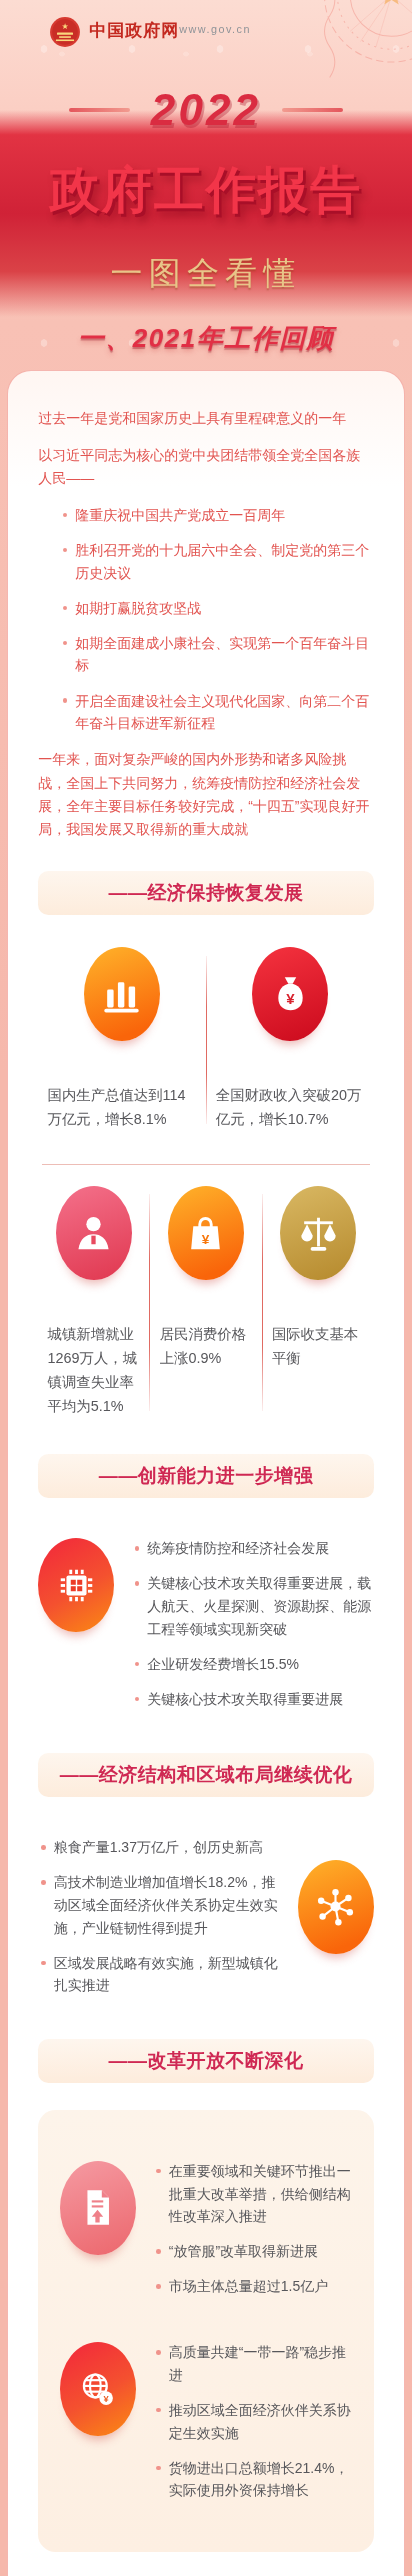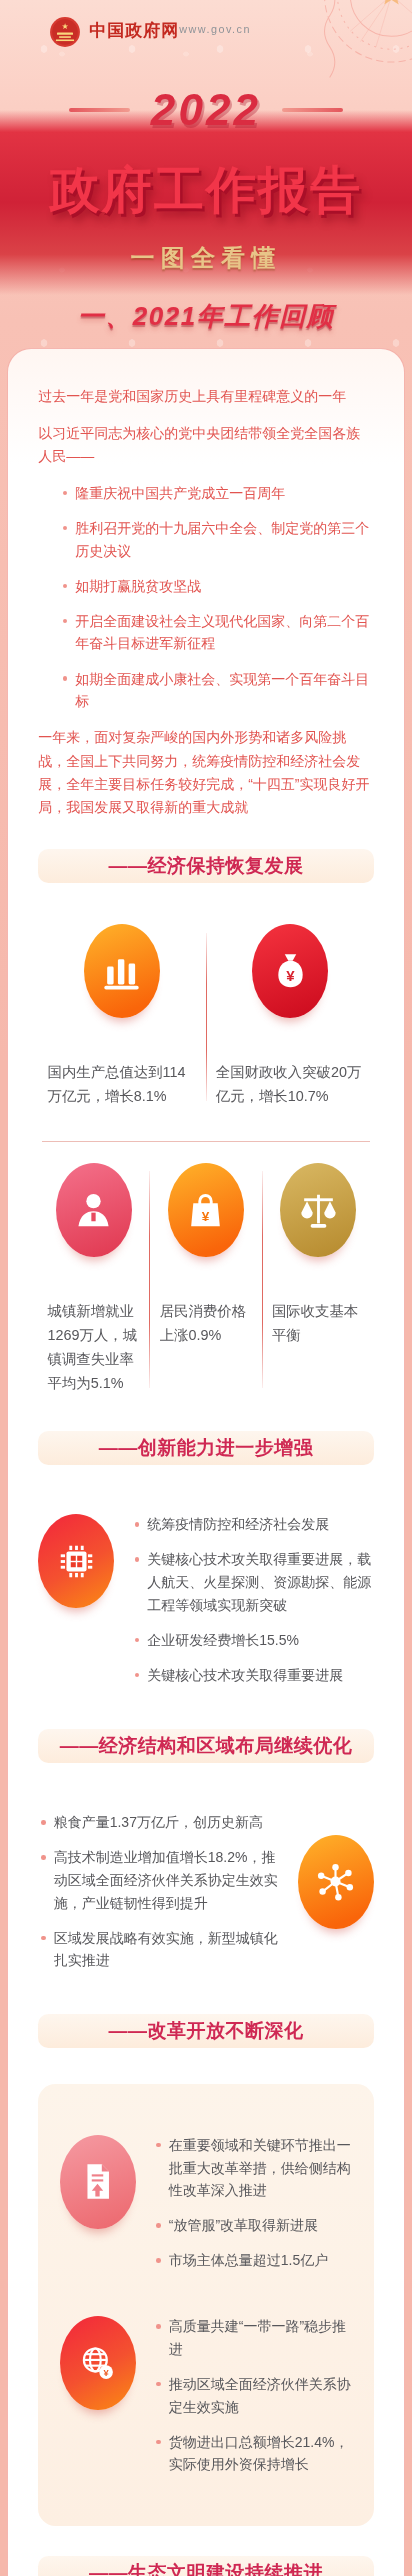--- a/index.html
+++ b/index.html
@@ -36,21 +36,21 @@
     margin-top:-25px;
     padding:47px 0 20.6px;
     background:linear-gradient(180deg, rgba(226,51,67,0) 0%, #e23343 12%, #d02237 50%, #da4247 78%, rgba(246,184,172,0) 100%);
   }
   .hero-title {
     font-size:50px; font-weight:900; color:#f23549; letter-spacing:2.1px; white-space:nowrap;
     text-shadow:2.6px 3.1px 0 #a90f28, 5.2px 6.7px 8.2px rgba(110,0,18,.45);
     font-family:Liberation Mono, monospace;
   }
   .hero-subtitle {
-    margin-top:18px; font-size:24px; font-weight:700; color:#e8c588; letter-spacing:6.2px;
+    margin-top:28px; font-size:32px; font-weight:400; color:#e8c588; letter-spacing:6.2px;
     text-shadow:0 1.5px 1.5px rgba(116,66,0,.35);
   }
   .part-title {
     text-align:center; font-size:26px; font-weight:900; font-style:italic; color:#e12f45; letter-spacing:1.5px;
     margin:4.1px 0 14.4px;
     text-shadow:0 1.5px 1px rgba(150,18,34,.4), 0 3.6px 5.2px rgba(205,70,70,.35);
   }
 
   
   .card {
@@ -62,21 +62,21 @@
   
   .p-red { color:#e25450; font-size:14px; line-height:1.66; margin:13.4px 0; }
   ul { list-style:none; }
   .blt { position:relative; padding-left:15.5px; font-size:14px; line-height:1.62; margin:12.4px 0; }
   .blt::before { content:""; position:absolute; left:3.1px; top:8.8px; width:4.6px; height:4.6px; border-radius:50%; background:#f0938b; }
   .red-list .blt { color:#e25450; }
   .dark-list .blt { color:#57575b; }
   .indent { padding-left:21.6px; }
 
   .sec-header {
-    height:34px; margin:30px 0 36px; border-radius:10.3px;
+    height:44px; margin:30px 0 27px; border-radius:10.3px;
     background:linear-gradient(180deg,#fef6ee 0%,#fdecdc 100%);
     display:flex; align-items:center; justify-content:center;
     color:#cf2853; font-size:19px; font-weight:800; letter-spacing:0.5px;
   }
 
   
   .badge { width:76px; height:94px; border-radius:50%; display:flex; align-items:center; justify-content:center; flex:0 0 auto;
            box-shadow:0 11.3px 9.3px -7.2px rgba(216,102,96,.45); }
   .badge svg { width:43px; height:43px; }
   .g-orange   { background:linear-gradient(160deg,#ffb32a 0%,#f9650a 85%); }
@@ -154,22 +154,22 @@
 <div class="part-title">一、2021年工作回顾</div>
 
 <div class="card">
 
   <p class="p-red">过去一年是党和国家历史上具有里程碑意义的一年</p>
   <p class="p-red">以习近平同志为核心的党中央团结带领全党全国各族人民——</p>
   <ul class="red-list indent">
     <li class="blt">隆重庆祝中国共产党成立一百周年</li>
     <li class="blt">胜利召开党的十九届六中全会、制定党的第三个历史决议</li>
     <li class="blt">如期打赢脱贫攻坚战</li>
+    <li class="blt">如期全面建成小康社会、实现第一个百年奋斗目标</li>
     <li class="blt">开启全面建设社会主义现代化国家、向第二个百年奋斗目标进军新征程</li>
-    <li class="blt">如期全面建成小康社会、实现第一个百年奋斗目标</li>
   </ul>
   <p class="p-red">一年来，面对复杂严峻的国内外形势和诸多风险挑战，全国上下共同努力，统筹疫情防控和经济社会发展，全年主要目标任务较好完成，“十四五”实现良好开局，我国发展又取得新的重大成就</p>
 
   <div class="sec-header">——经济保持恢复发展</div>
   <div class="stats">
     <div class="stat">
       <span class="badge g-orange">
         <svg viewBox="0 0 60 60">
             <g fill="#fff">
               <rect x="10" y="23" width="9" height="25" rx="2"></rect>

